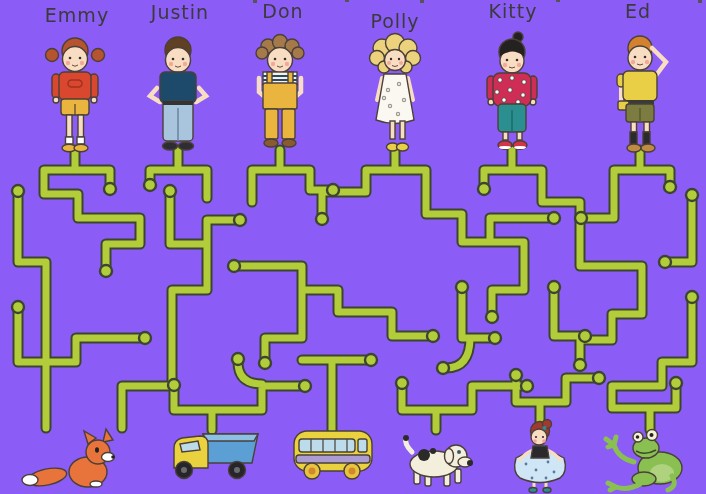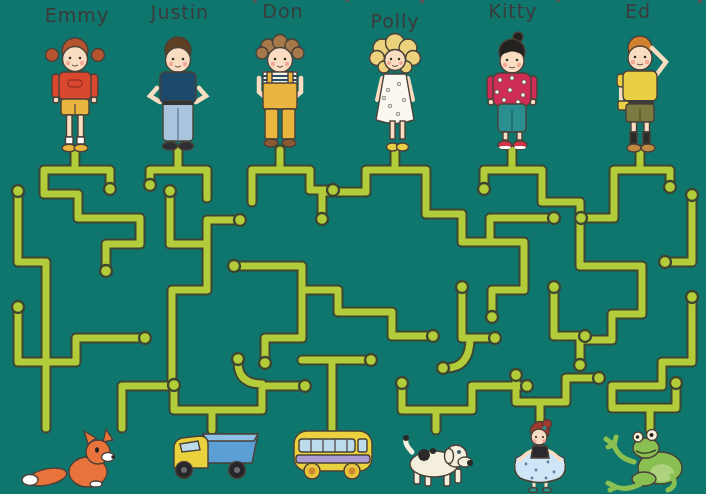--- a/index.html
+++ b/index.html
@@ -1,16 +1,16 @@
 <!DOCTYPE html>
 <html><head>
 <meta charset="utf-8">
 <style>
   html,body{margin:0;padding:0;background:#ffffff;}
-  .stage{position:relative;width:706px;height:494px;background:#0f766e;overflow:hidden;
+  .stage{position:relative;width:706px;height:494px;background:#8b5cf6;overflow:hidden;
          font-family:"DejaVu Sans", "Liberation Sans", sans-serif;}
   svg{display:block;}
   .kid-name{font-family:"DejaVu Sans", "Liberation Sans", sans-serif;
             font-size:19px;fill:#3b3b3b;letter-spacing:1px;}
   .mz-outline{fill:none;stroke:#3c4531;stroke-width:11;stroke-linecap:round;stroke-linejoin:round;}
   .mz-fill{fill:none;stroke:#b3cc3a;stroke-width:7;stroke-linecap:round;stroke-linejoin:round;}
   .dot{fill:#b3cc3a;stroke:#3c4531;stroke-width:2.4;}
   .ink{stroke:#4a4038;stroke-width:1.4;}
 </style>
 </head>

